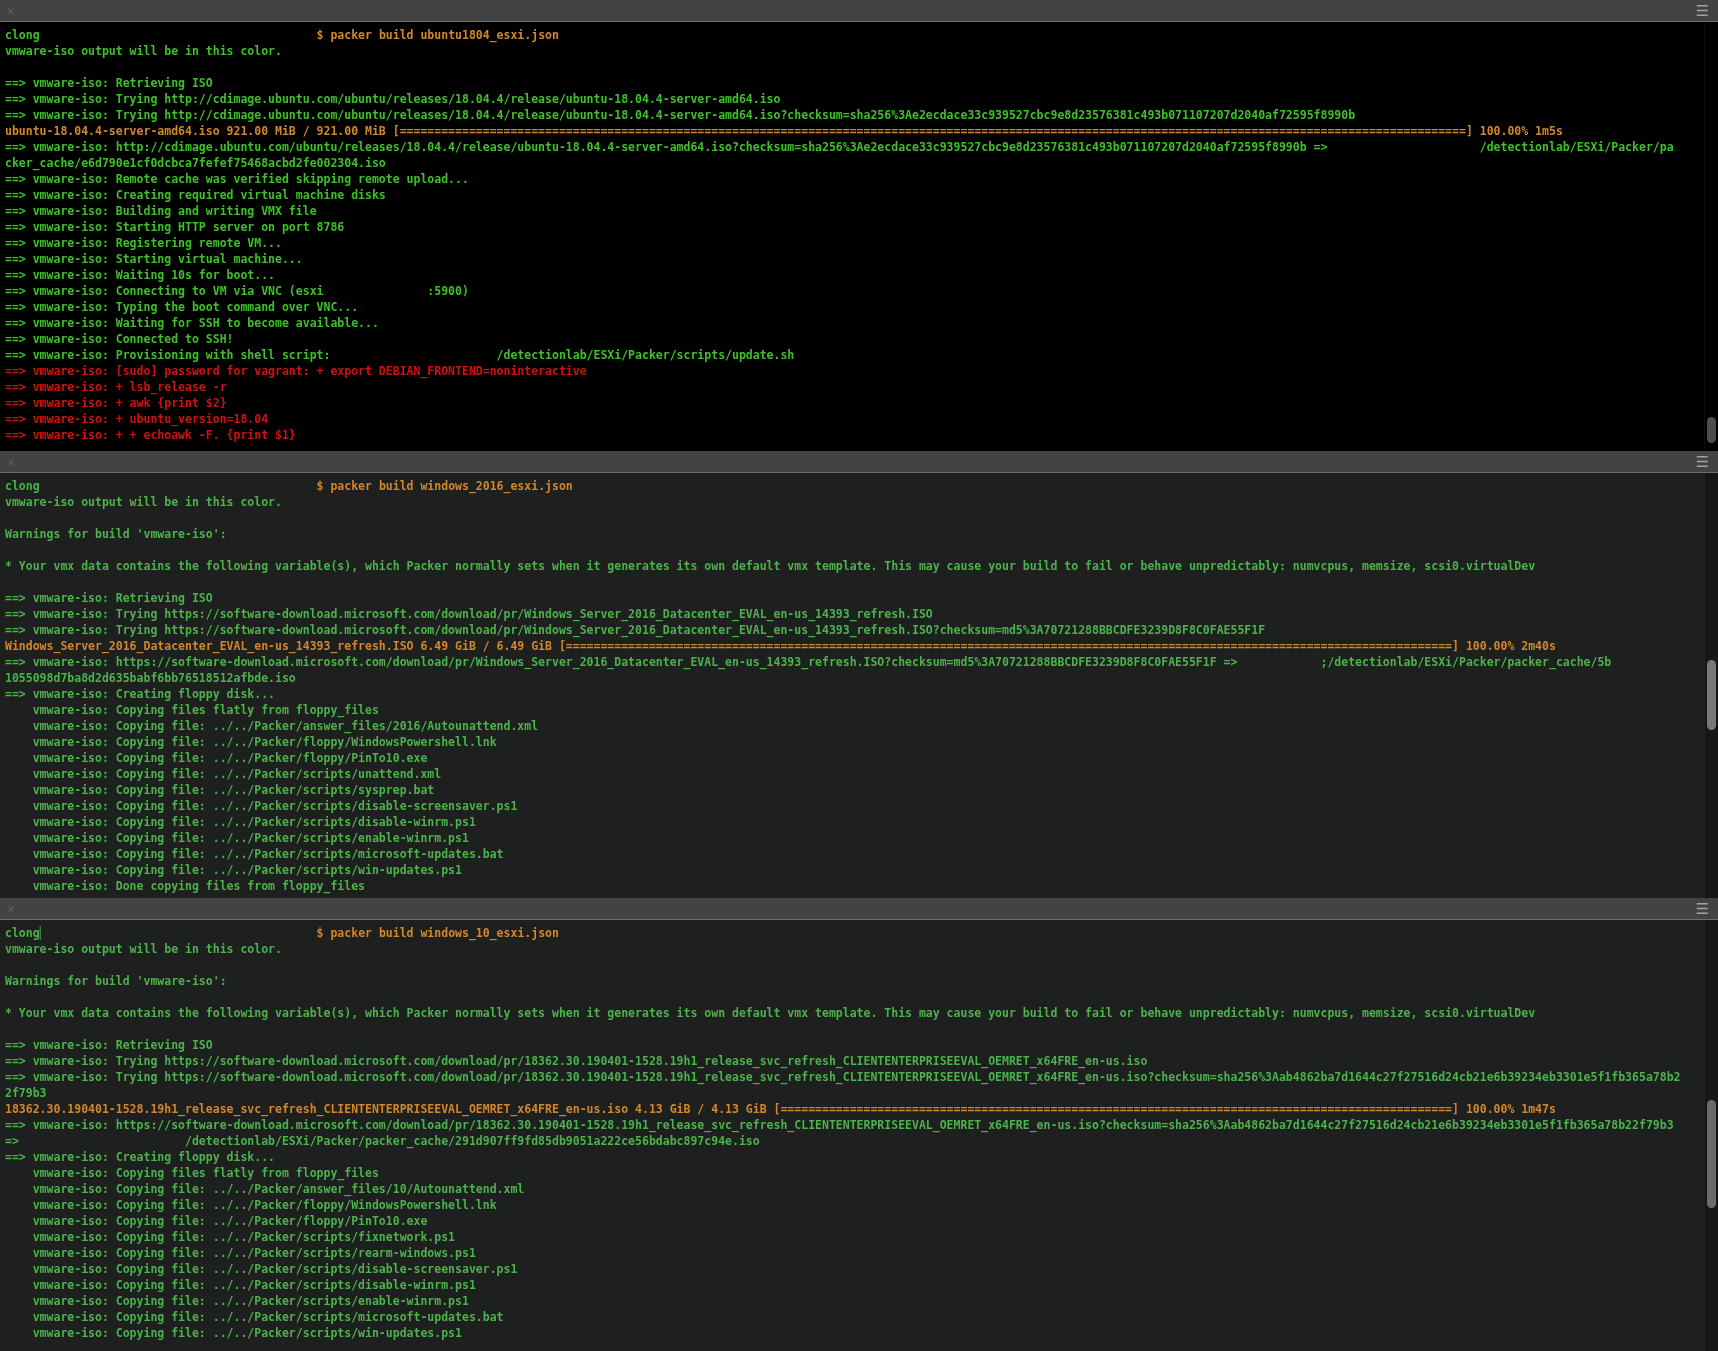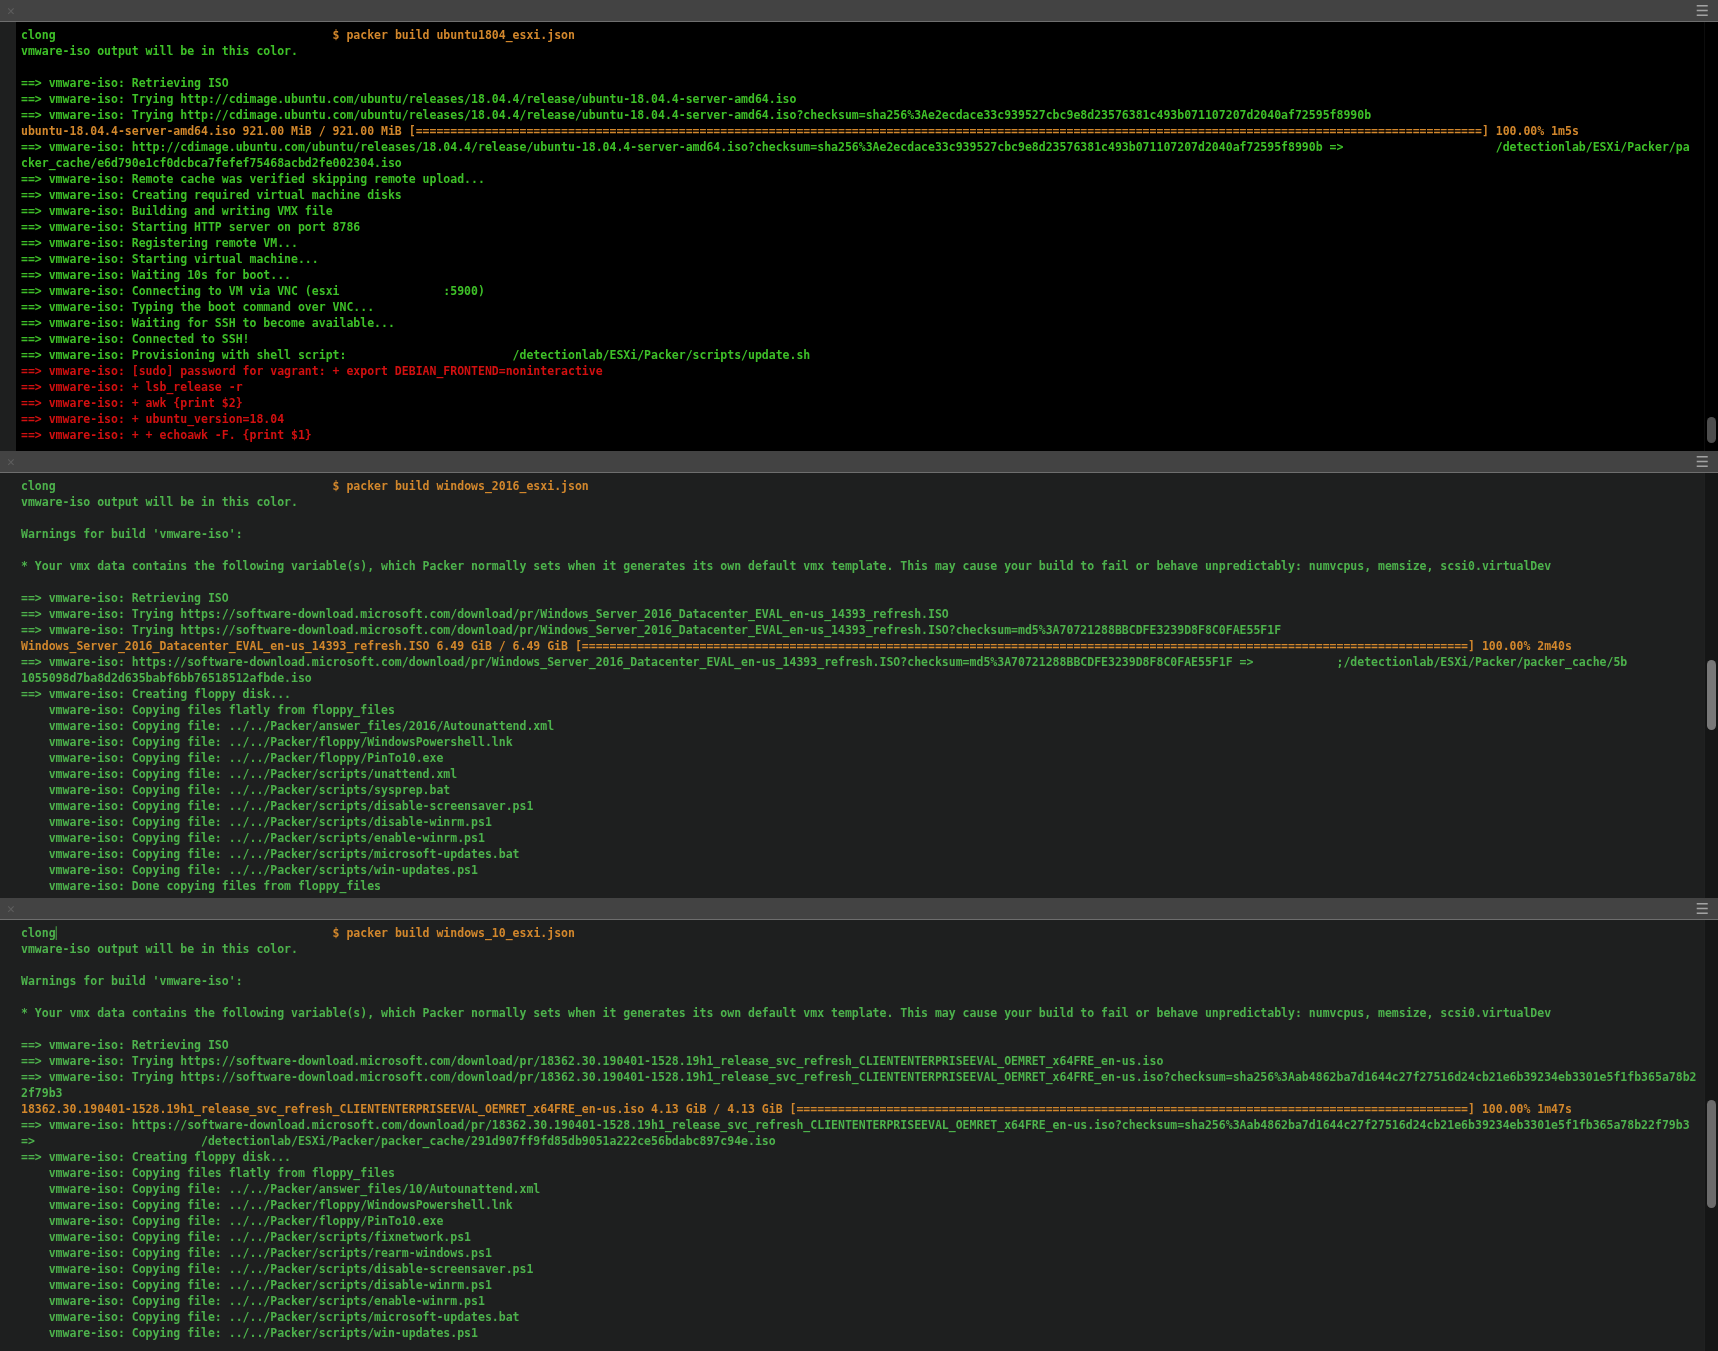--- a/index.html
+++ b/index.html
@@ -7,21 +7,21 @@
     font-family:"DejaVu Sans Mono","Liberation Mono",monospace; }
   .workspace { width:1718px; height:1351px; display:flex; flex-direction:column; }
   .pane { position:relative; display:flex; flex-direction:column; overflow:hidden; }
   .pane-1 { height:451px; }
   .pane-2 { height:447px; }
   .pane-3 { height:453px; }
   .titlebar { height:22px; flex:0 0 22px; background:#434343; border-bottom:1px solid #6e6e6e;
     display:flex; align-items:center; position:relative; }
   .close { margin-left:7px; font-size:13px; line-height:1; color:#5d5d5d; font-weight:bold; cursor:default; }
   .menu { position:absolute; right:9px; top:2px; font-size:15px; color:#a3a3a3; line-height:1.2; cursor:default; }
-  .content { position:relative; flex:1 1 auto; overflow:hidden;margin-left:16px; }
+  .content { position:relative; flex:1 1 auto; overflow:hidden; }
   .term { padding:5px 0 0 5px; font-size:11.5px; font-weight:bold; line-height:16px;
     white-space:pre; letter-spacing:0; }
   .tline { height:16px; white-space:pre; }
   .scrolltrack { position:absolute; top:0; right:0; width:14px; height:100%;
     background:rgba(0,0,0,0.28); border-left:1px solid rgba(255,255,255,0.05); }
   .scrollthumb { position:absolute; left:2px; width:9px; border-radius:5px; }
 </style>
 </head>
 <body>
 

